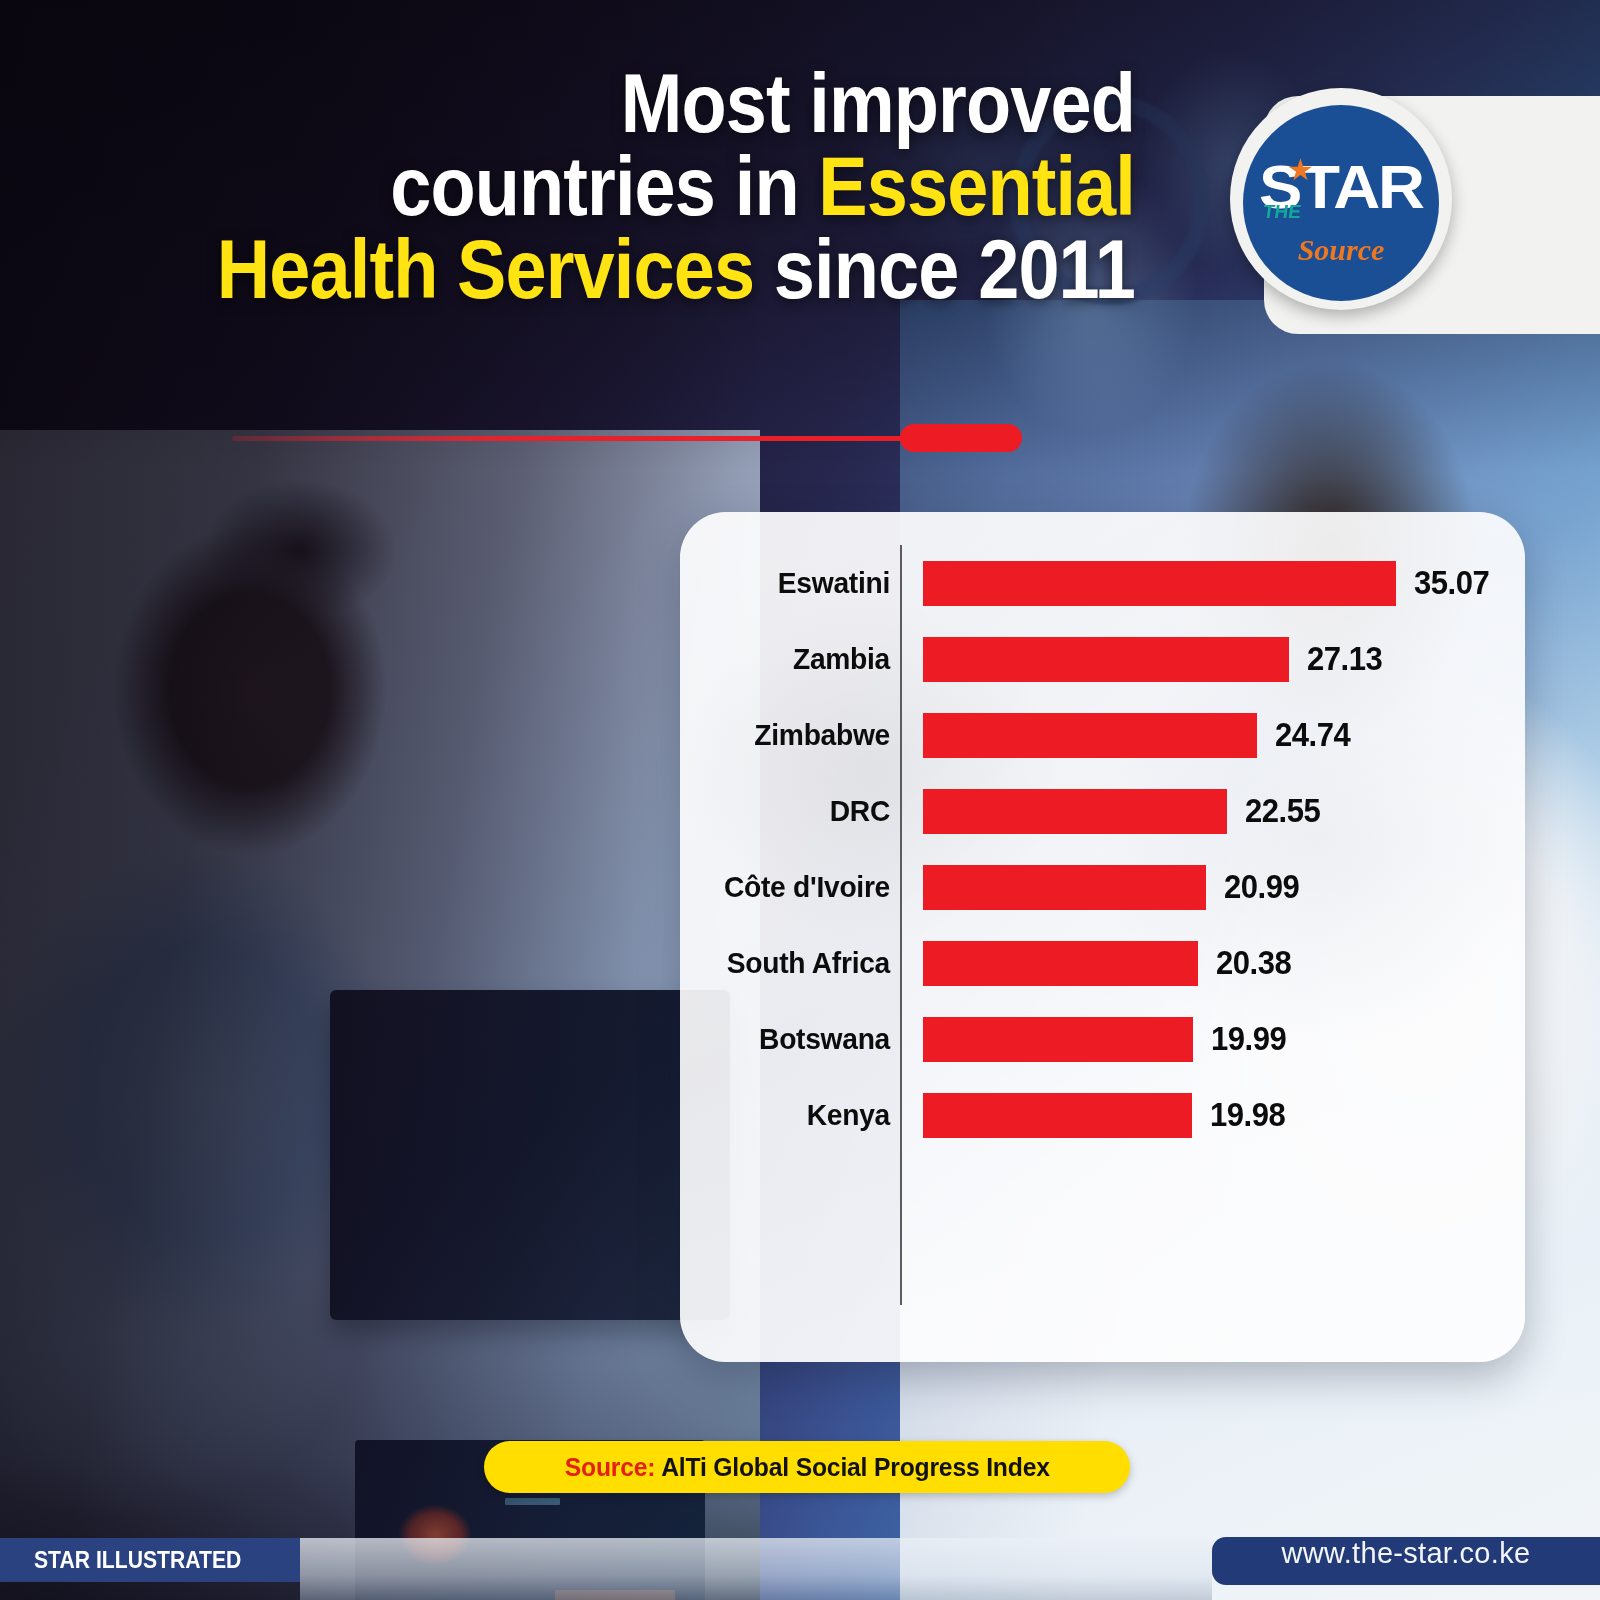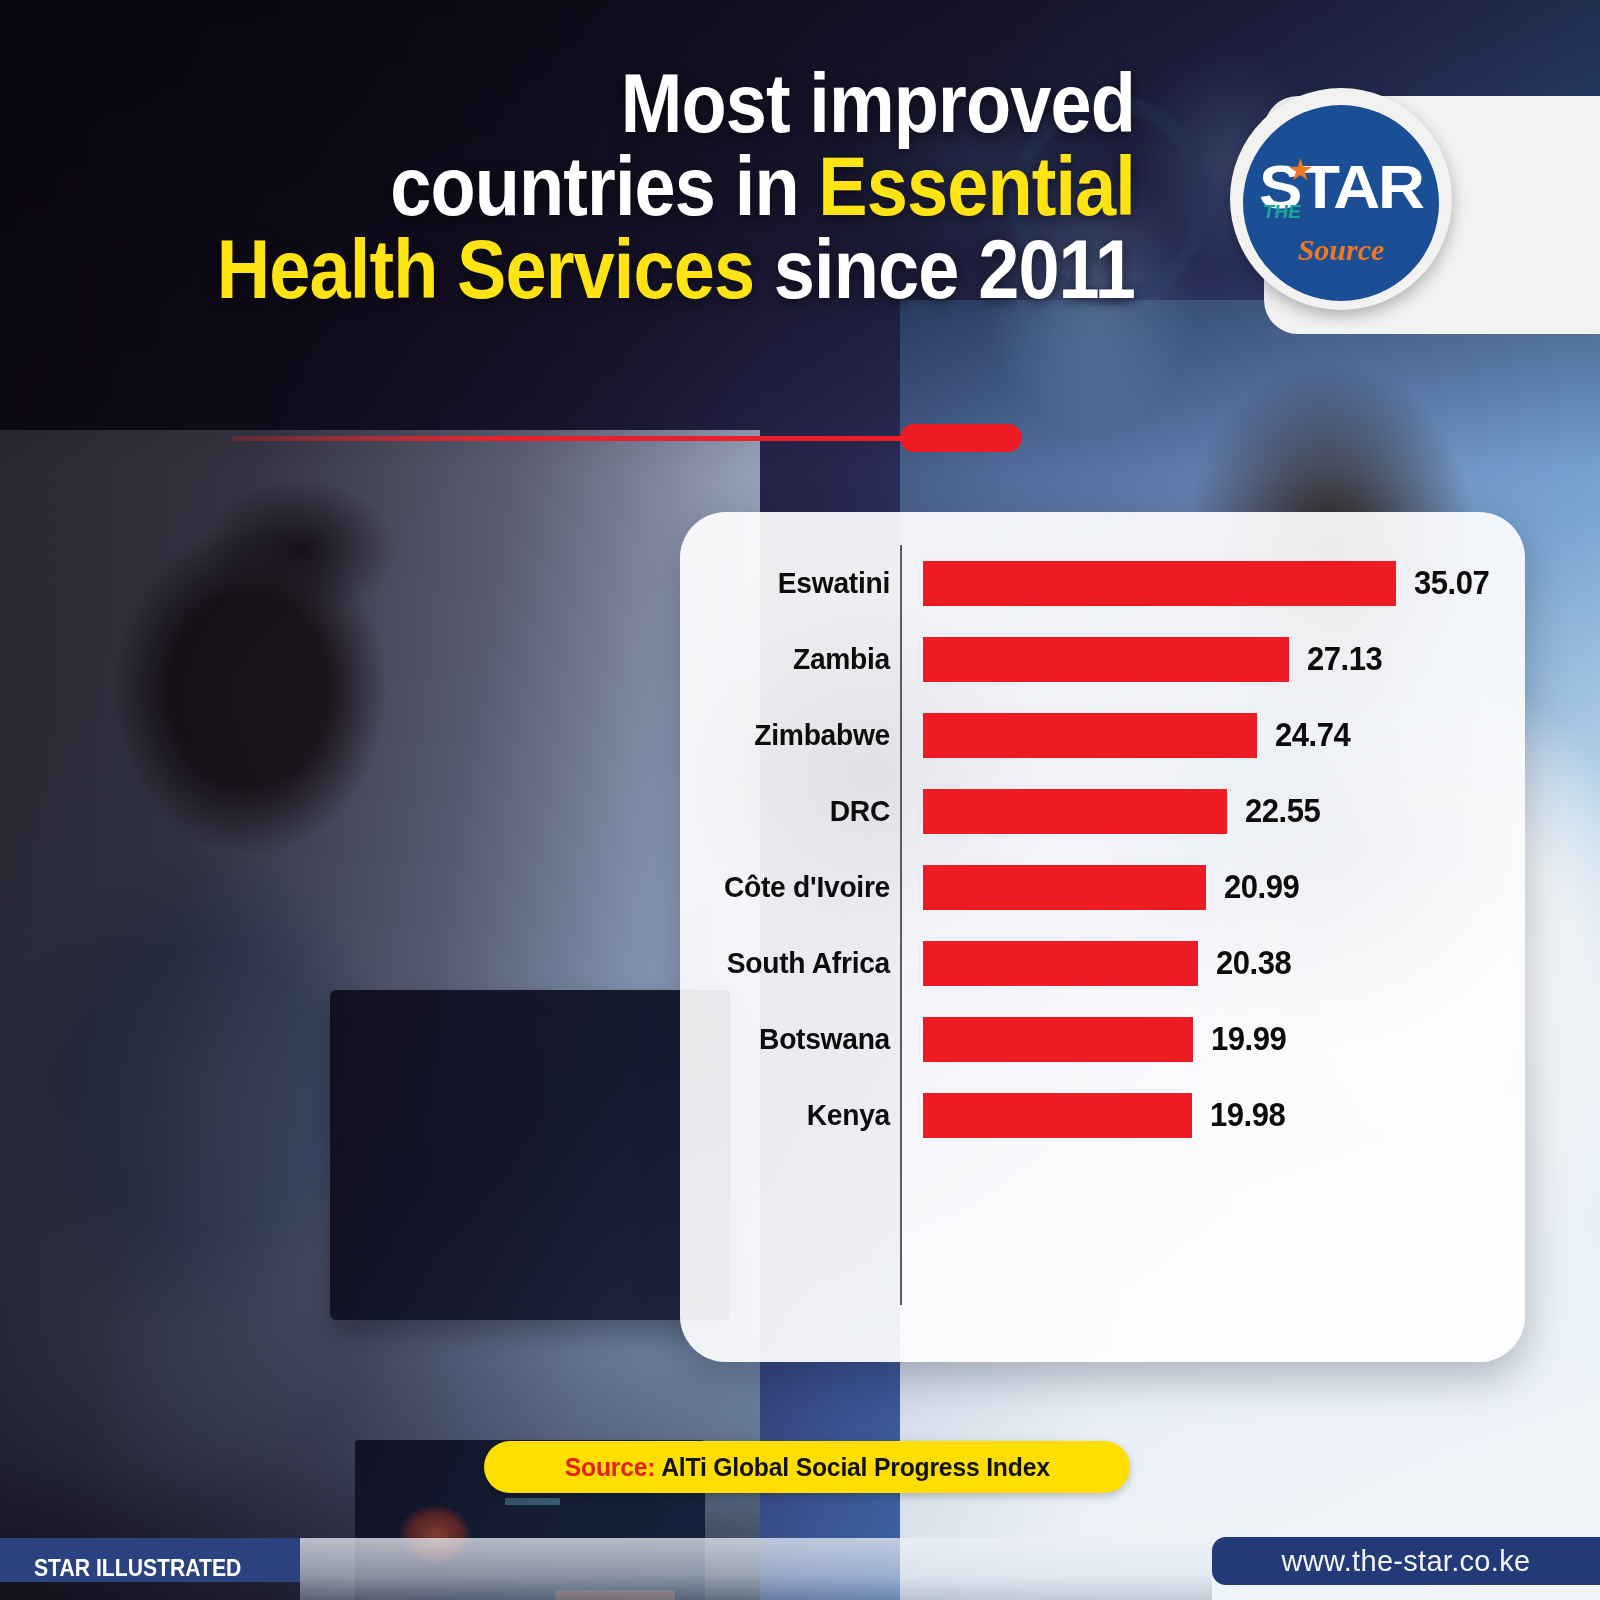--- a/index.html
+++ b/index.html
@@ -197,30 +197,30 @@
   #source .txt{
     font-size:26px; font-weight:bold; color:#121212; letter-spacing:-.2px;
     transform:scaleX(.95); white-space:nowrap;
   }
   #source .lbl{ color:#E32119; }
 
   
   .footer-left{
     position:absolute; left:0; top:1538px; width:300px; height:44px;
     background:#2b4281;
-    display:flex; align-items:flex-end; padding-left:34px;
+    display:flex; align-items:center; padding-left:34px;
   }
   .footer-left span{
     color:#fff; font-size:23px; font-weight:bold; letter-spacing:0px;
     transform:scaleX(.92); transform-origin:left center; white-space:nowrap;
   }
   .footer-right{
     position:absolute; right:0; top:1537px; width:388px; height:48px;
     background:#223b78; border-radius:14px 0 0 14px;
-    display:flex; align-items:center; justify-content:center;
+    display:flex; justify-content:center;
   }
   .footer-right span{
     color:#f3f5f9; font-size:29px; letter-spacing:.3px; white-space:nowrap;
   }
   .footer-strip{
     position:absolute; left:300px; top:1538px; width:912px; height:62px;
     background:linear-gradient(180deg, rgba(235,240,246,.75) 0%, rgba(218,227,238,.6) 60%, rgba(150,165,185,.5) 100%);
   }
 </style>
 </head>

